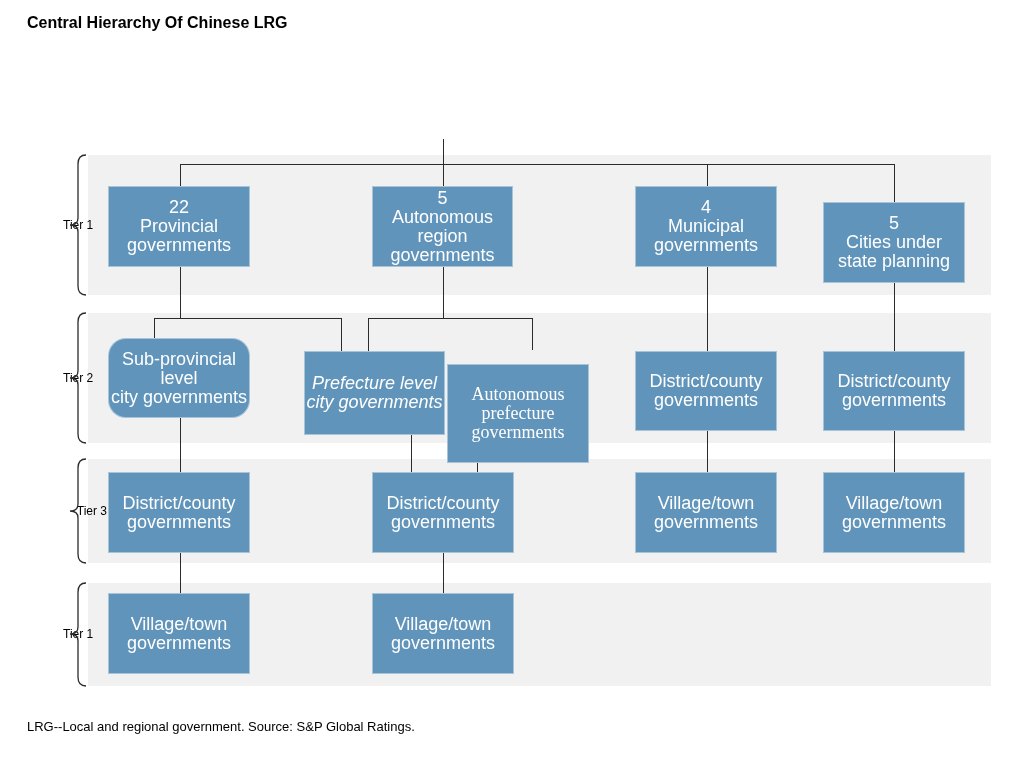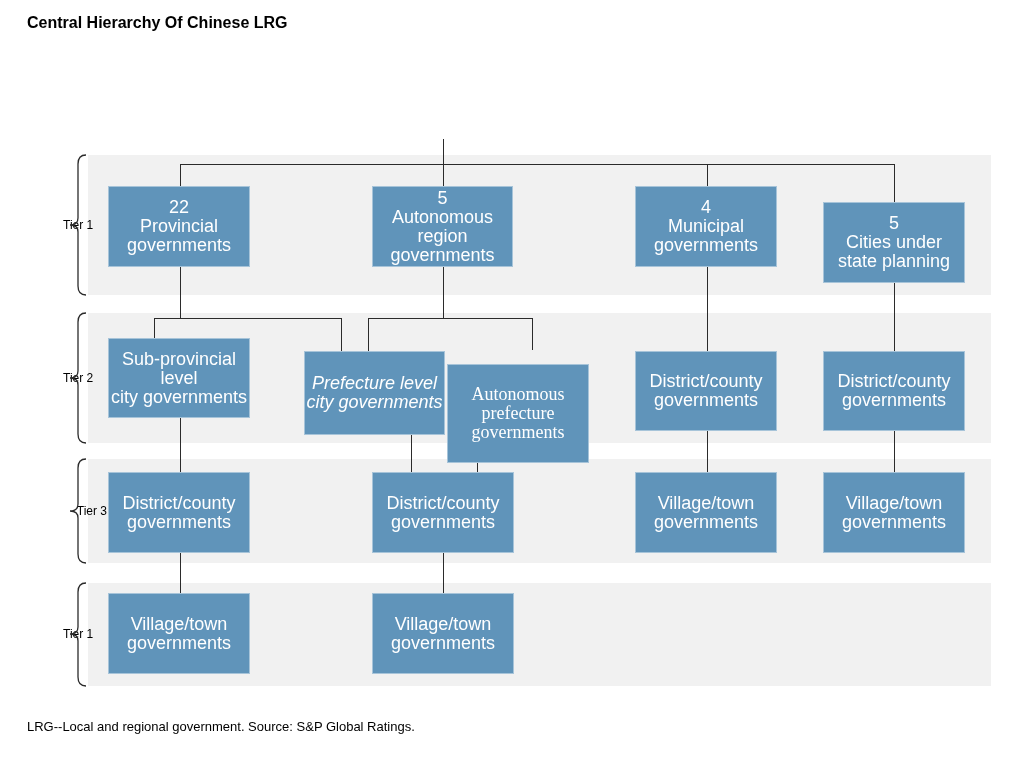--- a/index.html
+++ b/index.html
@@ -94,21 +94,21 @@
   <div class="node" style="left:372px; top:186px; width:141px; height:81px;">5
 Autonomous region
 governments</div>
   <div class="node" style="left:635px; top:186px; width:142px; height:81px;">4
 Municipal
 governments</div>
   <div class="node" style="left:823px; top:202px; width:142px; height:81px;">5
 Cities under
 state planning</div>
 
-  <div class="node" style="left:108px; top:338px; width:142px; height:80px;">Sub-provincial level
+  <div class="node" style="left:108px; top:338px; width:142px; height:80px;border-radius:18px;">Sub-provincial level
 city governments</div>
   <div class="node" style="left:304px; top:351px; width:141px; height:84px;font-style:italic;">Prefecture level
 city governments</div>
   <div class="node" style="left:447px; top:364px; width:142px; height:99px;font-family:Liberation Serif, serif;">Autonomous
 prefecture
 governments</div>
   <div class="node" style="left:635px; top:351px; width:142px; height:80px;">District/county
 governments</div>
   <div class="node" style="left:823px; top:351px; width:142px; height:80px;">District/county
 governments</div>

